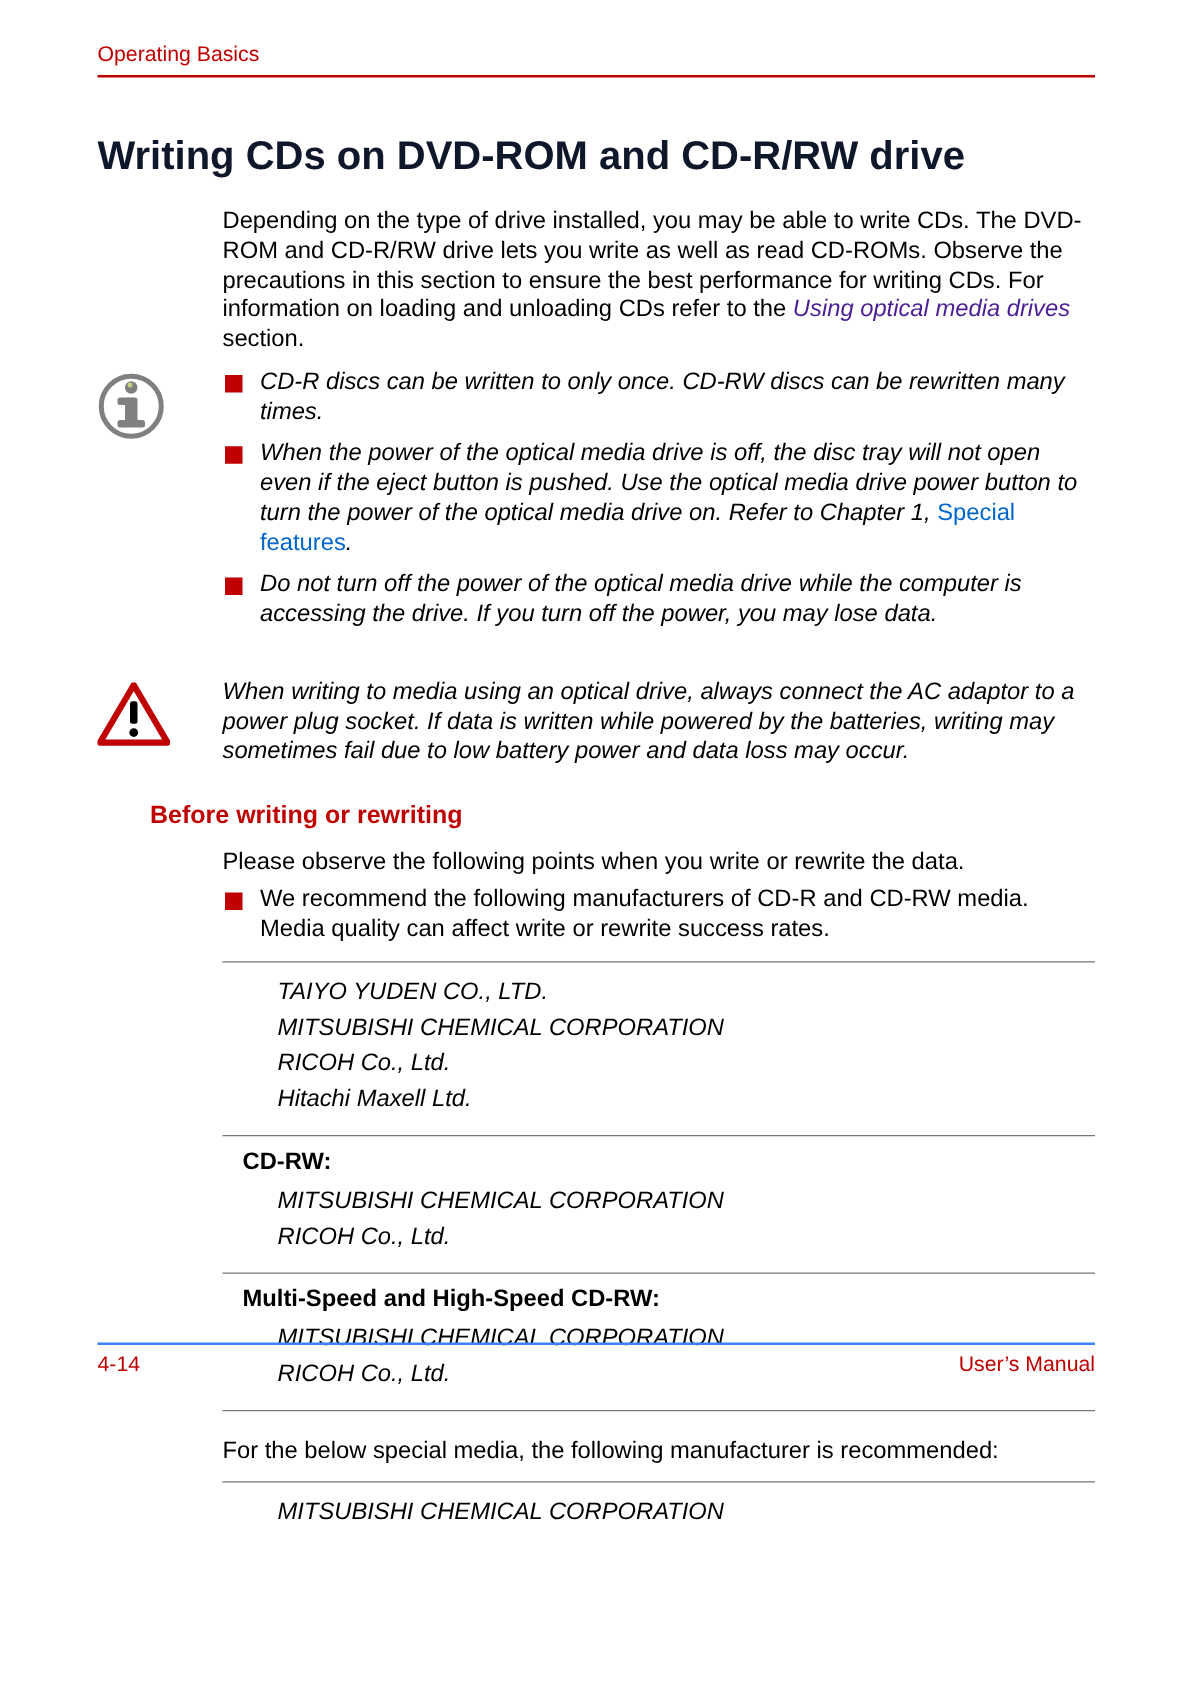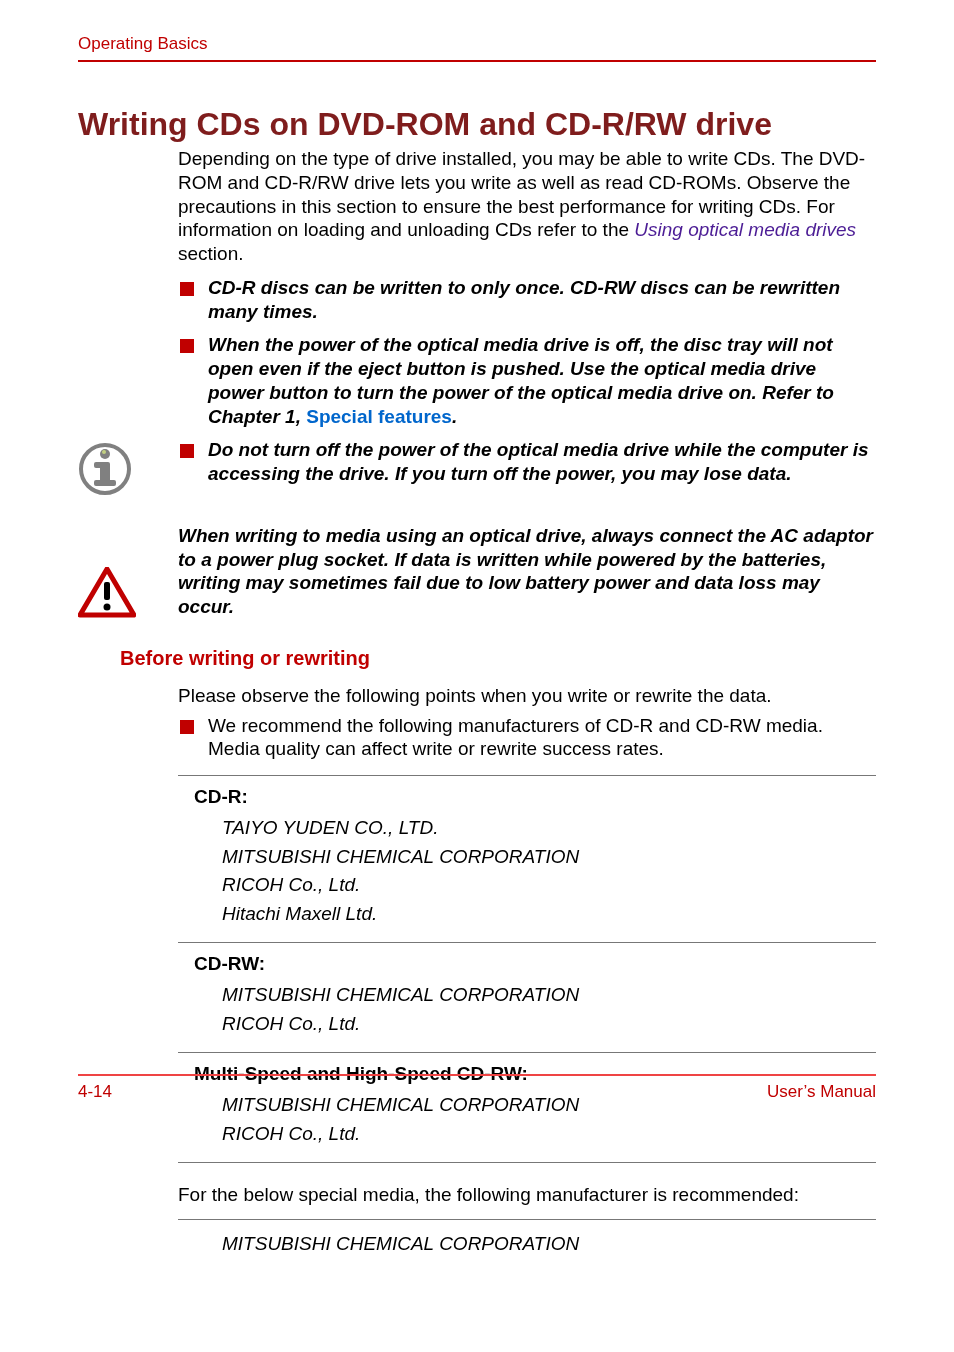--- a/index.html
+++ b/index.html
@@ -21,45 +21,44 @@
     position: relative;
     border-radius: 25px;
   }
   .running-head {
     color: #c00000;
     font-size: 17px;
     border-bottom: 2px solid #c00000;
     padding-bottom: 6px;
   }
   .h1 {
-    color: #7f1d1d;
+    color: #0f172a;
     font-family: Arial, Helvetica, sans-serif;
     font-weight: 900;
     font-size: 32px;
     margin-top: 44px;
-    margin-bottom: 4px;
+    margin-bottom: 22px;
     letter-spacing: 0px;
   }
   .body-indent {
     margin-left: 100px;
   }
   .para {
     font-size: 19px;
     line-height: 1.25;
     margin: 0 0 6px 0;
   }
   .link { color: #4c1d95; font-style: italic; }
   .link-plain { color: #0066cc; font-style: normal; }
   .italic { font-style: italic; }
   .callouts { margin-top: 10px; }
   .callout-row {
     display: flex;
-    align-items: flex-end;
+    align-items: flex-start;
     margin-bottom: 28px;
-    font-weight: bold;
   }
   .icon-col {
     width: 100px; flex: 0 0 100px;
     display: flex; justify-content: flex-start; align-items: flex-start;
     padding-top: 4px;
   }
   .icon-col svg { display: block; }
   .bullets { flex: 1; }
   .bullets ul { list-style: none; margin: 0; padding: 0; }
   .bullets li {
@@ -105,21 +104,21 @@
     margin-left: 28px;
   }
   .media-items div {
     font-size: 19px;
     line-height: 1.5;
     font-style: italic;
   }
   .footer {
     position: absolute;
     left: 78px; right: 78px; bottom: 30px;
-    border-top: 2px solid #ef4444;
+    border-top: 2px solid #3b82f6;
     padding-top: 6px;
     display: flex;
     justify-content: space-between;
     font-size: 17px;
     color: #c00000;
   }
 </style>
 </head>
 <body>
 
@@ -183,21 +182,20 @@
     <p class="para">Please observe the following points when you write or rewrite the data.</p>
     <div class="bullets bullets-plain">
       <ul>
         <li>We recommend the following manufacturers of CD-R and CD-RW media. Media quality can affect write or rewrite success rates.</li>
       </ul>
     </div>
   </div>
 
   <div class="media-table">
     <div class="media-block">
-      <div class="media-title">CD-R:</div>
       <div class="media-items">
         <div>TAIYO YUDEN CO., LTD.</div>
         <div>MITSUBISHI CHEMICAL CORPORATION</div>
         <div>RICOH Co., Ltd.</div>
         <div>Hitachi Maxell Ltd.</div>
       </div>
     </div>
     <div class="media-block">
       <div class="media-title">CD-RW:</div>
       <div class="media-items">

